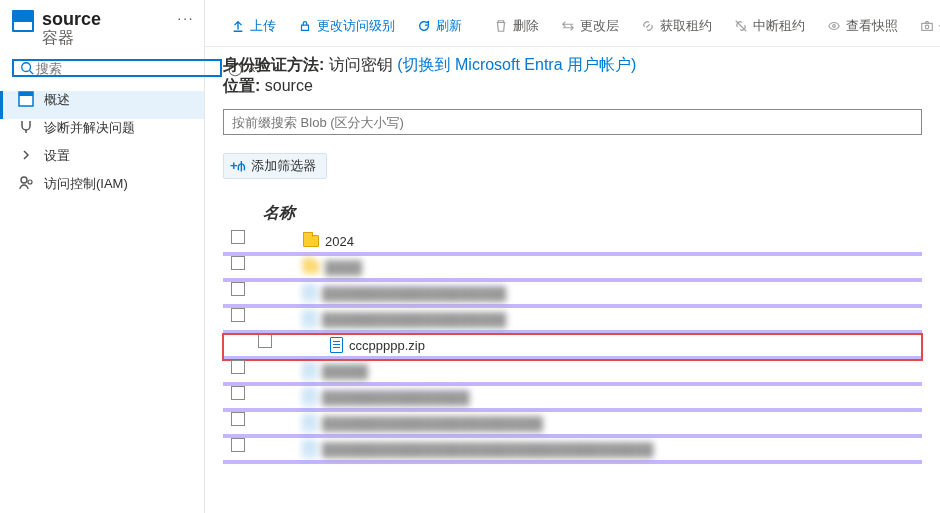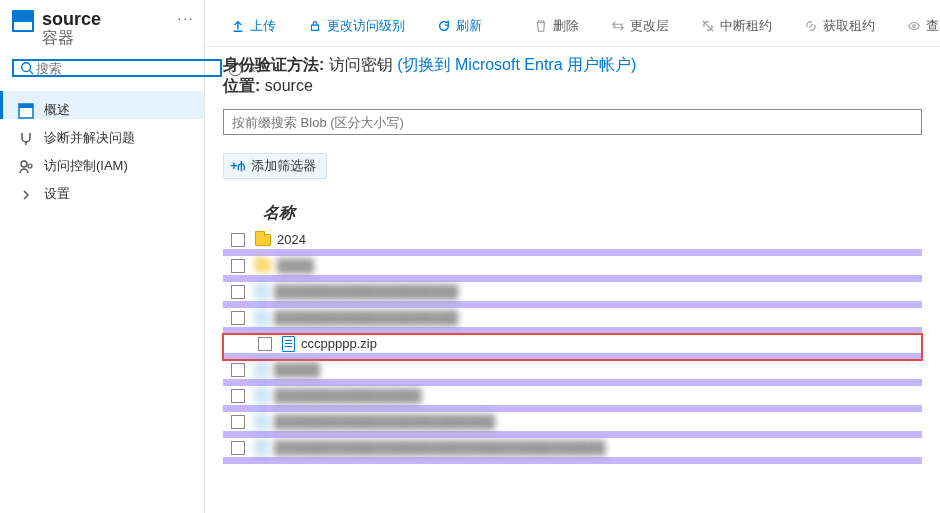--- a/index.html
+++ b/index.html
@@ -14,44 +14,44 @@
   .hdr-icon::after { content: ""; position: absolute; left: 2px; top: 12px; width: 18px; height: 8px; background: #fff; }
   .hdr-text { display: flex; flex-direction: column; }
   .hdr-title { font-size: 18px; font-weight: 600; line-height: 18px; color: #222; }
   .hdr-sub { font-size: 16px; color: #605e5c; }
   .hdr-more { margin-left: auto; color: #605e5c; font-size: 14px; letter-spacing: 1px; cursor: pointer; }
   .search-row { display: flex; align-items: center; padding: 2px 8px 10px 12px; gap: 6px; }
   .search-box { display: flex; align-items: center; border: 2px solid #0078d4; height: 18px; padding: 0 6px; flex: 1; }
   .search-box input { border: none; outline: none; flex: 1; font-size: 13px; color: #666; background: transparent; }
   .chev-collapse { color: #605e5c; cursor: pointer; width: 18px; text-align: center; }
   .nav { padding-top: 4px; }
-  .nav-item { display: flex; align-items: flex-end; gap: 10px; height: 28px; padding: 0 10px 0 18px; cursor: pointer; color: #323130; }
+  .nav-item { display: flex; align-items: flex-start; gap: 10px; height: 28px; padding: 0 10px 0 18px; cursor: pointer; color: #323130; }
   .nav-item.selected { background: #e5f1fb; position: relative; }
   .nav-item.selected::before { content: ""; position: absolute; left: 0; top: 0; bottom: 0; width: 3px; background: #0078d4; }
   .nav-icon { width: 16px; height: 16px; display: flex; align-items: center; justify-content: center; flex: 0 0 auto; }
 
   
   .main { flex: 1; padding: 6px 0 0 0; overflow: hidden; }
-  .toolbar { display: flex; align-items: center; gap: 16px; padding: 6px 10px 6px 18px; border-bottom: 1px solid #eaeaea; font-size: 13px; color: #605e5c; white-space: nowrap; overflow: hidden; }
+  .toolbar { display: flex; align-items: center; gap: 6px; padding: 6px 10px 6px 18px; border-bottom: 1px solid #eaeaea; font-size: 13px; color: #605e5c; white-space: nowrap; overflow: hidden; }
   .tbtn { display: inline-flex; align-items: center; gap: 5px; height: 28px; padding: 0 8px; cursor: pointer; }
   .tbtn.primary { color: #0078d4; }
   .tdiv { width: 1px; height: 18px; background: #d6d6d6; margin: 0 2px; }
 
   .props { padding: 8px 18px 4px 18px; font-size: 16px; }
   .props a { color: #0078d4; text-decoration: none; }
 
   .filter-row { padding: 8px 18px 4px 18px; }
   .filter-input { width: 832px; max-width: 100%; height: 26px; border: 1px solid #8a8886; padding: 0 8px; color: #777; font-size: 13px; background: #fff; }
 
   .addfilter-row { padding: 14px 18px 6px 18px; }
   .addfilter { display: inline-flex; align-items: center; gap: 6px; height: 26px; padding: 0 10px 0 6px; border: 1px solid #d0e4f5; background: #eef6fc; color: #323130; border-radius: 2px; cursor: pointer; font-size: 13px; }
 
   .list-head { padding: 18px 18px 6px 58px; font-size: 16px; font-weight: 600; font-style: italic; }
   .list { padding: 0 18px 0 18px; }
-  .row { display: flex; align-items: center; height: 26px; border-bottom: 7px solid #c4b5fd; padding-left: 8px; position: relative; }
+  .row { display: flex; height: 26px; border-bottom: 4px solid #c4b5fd; padding-left: 8px; position: relative; gap: 48px; }
   .row.highlight { outline: 2px solid #e54848; outline-offset: -1px; padding-left: 35px; }
   .chk { width: 14px; height: 14px; border: 1px solid #8a8886; background: #fff; flex: 0 0 auto; margin-right: 10px; cursor: pointer; }
   .fitem { display: inline-flex; align-items: center; gap: 6px; color: #323130; font-size: 13px; cursor: pointer; }
   .folder-icon { width: 16px; height: 12px; background: #ffcc33; border: 1px solid #d9a400; border-radius: 1px; position: relative; }
   .folder-icon::before { content: ""; position: absolute; left: -1px; top: -4px; width: 8px; height: 4px; background: #ffcc33; border: 1px solid #d9a400; border-bottom: none; border-radius: 1px 1px 0 0; }
   .file-icon { width: 13px; height: 16px; border: 1px solid #0078d4; border-radius: 1px; position: relative; }
   .file-icon::after { content: ""; position: absolute; left: 2px; top: 3px; width: 7px; height: 1px; background: #0078d4; box-shadow: 0 3px 0 #0078d4, 0 6px 0 #0078d4; }
   .blur { filter: blur(3px); color: #999; }
   .blur .file-icon, .blur .folder-icon { opacity: .7; }
 
@@ -98,36 +98,36 @@
         <span class="nav-icon">
           <svg width="16" height="16" viewBox="0 0 16 16">
               <path d="M4 2v5a4 4 0 0 0 8 0V2" fill="none" stroke="#555" stroke-width="1.5"></path>
               <line x1="8" y1="11" x2="8" y2="14" stroke="#555" stroke-width="1.5"></line>
             </svg>
         </span>
         <span>诊断并解决问题</span>
       </div>
       <div class="nav-item">
         <span class="nav-icon">
+          <svg width="10" height="10" viewBox="0 0 10 10">
+              <path d="M3 1l4 4-4 4" fill="none" stroke="#555" stroke-width="1.5"></path>
+            </svg>
+        </span>
+        <span>设置</span>
+      </div>
+      <div class="nav-item">
+        <span class="nav-icon">
           <svg width="16" height="16" viewBox="0 0 16 16">
               <circle cx="6" cy="5" r="3" fill="none" stroke="#555" stroke-width="1.4"></circle>
               <path d="M2 14c0-2 2-4 4-4s4 2 4 4" fill="none" stroke="#555" stroke-width="1.4"></path>
               <circle cx="12" cy="7" r="2" fill="none" stroke="#555" stroke-width="1.2"></circle>
             </svg>
         </span>
         <span>访问控制(IAM)</span>
       </div>
-      <div class="nav-item">
-        <span class="nav-icon">
-          <svg width="10" height="10" viewBox="0 0 10 10">
-              <path d="M3 1l4 4-4 4" fill="none" stroke="#555" stroke-width="1.5"></path>
-            </svg>
-        </span>
-        <span>设置</span>
-      </div>
     </div>
   </div>
 
   <div class="main">
 
     <div class="toolbar">
       <div class="tbtn primary">
         <svg width="14" height="14" viewBox="0 0 16 16">
             <path d="M8 12V3M4 7l4-4 4 4M3 14h10" fill="none" stroke="#0078d4" stroke-width="1.6"></path>
           </svg>
@@ -154,29 +154,29 @@
         <span>删除</span>
       </div>
       <div class="tbtn">
         <svg width="14" height="14" viewBox="0 0 16 16">
             <path d="M5 3l-3 3 3 3M11 13l3-3-3-3M2 6h12M2 10h12" fill="none" stroke="#a0a0a0" stroke-width="1.3"></path>
           </svg>
         <span>更改层</span>
       </div>
       <div class="tbtn">
         <svg width="14" height="14" viewBox="0 0 16 16">
+            <path d="M6 10l4-4M4 9a3 3 0 0 1 0-4l1-1a3 3 0 0 1 4 0M12 7a3 3 0 0 1 0 4l-1 1a3 3 0 0 1-4 0" fill="none" stroke="#a0a0a0" stroke-width="1.3"></path>
+          </svg>
+        <span>获取租约</span>
+      </div>
+      <div class="tbtn">
+        <svg width="14" height="14" viewBox="0 0 16 16">
             <path d="M4 9a3 3 0 0 1 0-4l1-1a3 3 0 0 1 4 0M12 7a3 3 0 0 1 0 4l-1 1a3 3 0 0 1-4 0M2 2l12 12" fill="none" stroke="#a0a0a0" stroke-width="1.3"></path>
           </svg>
         <span>中断租约</span>
-      </div>
-      <div class="tbtn">
-        <svg width="14" height="14" viewBox="0 0 16 16">
-            <path d="M6 10l4-4M4 9a3 3 0 0 1 0-4l1-1a3 3 0 0 1 4 0M12 7a3 3 0 0 1 0 4l-1 1a3 3 0 0 1-4 0" fill="none" stroke="#a0a0a0" stroke-width="1.3"></path>
-          </svg>
-        <span>获取租约</span>
       </div>
       <div class="tbtn">
         <svg width="14" height="14" viewBox="0 0 16 16">
             <path d="M2 8s2-4 6-4 6 4 6 4-2 4-6 4-6-4-6-4z" fill="none" stroke="#a0a0a0" stroke-width="1.3"></path>
             <circle cx="8" cy="8" r="1.5" fill="none" stroke="#a0a0a0" stroke-width="1.3"></circle>
           </svg>
         <span>查看快照</span>
       </div>
       <div class="tbtn">
         <svg width="14" height="14" viewBox="0 0 16 16">

